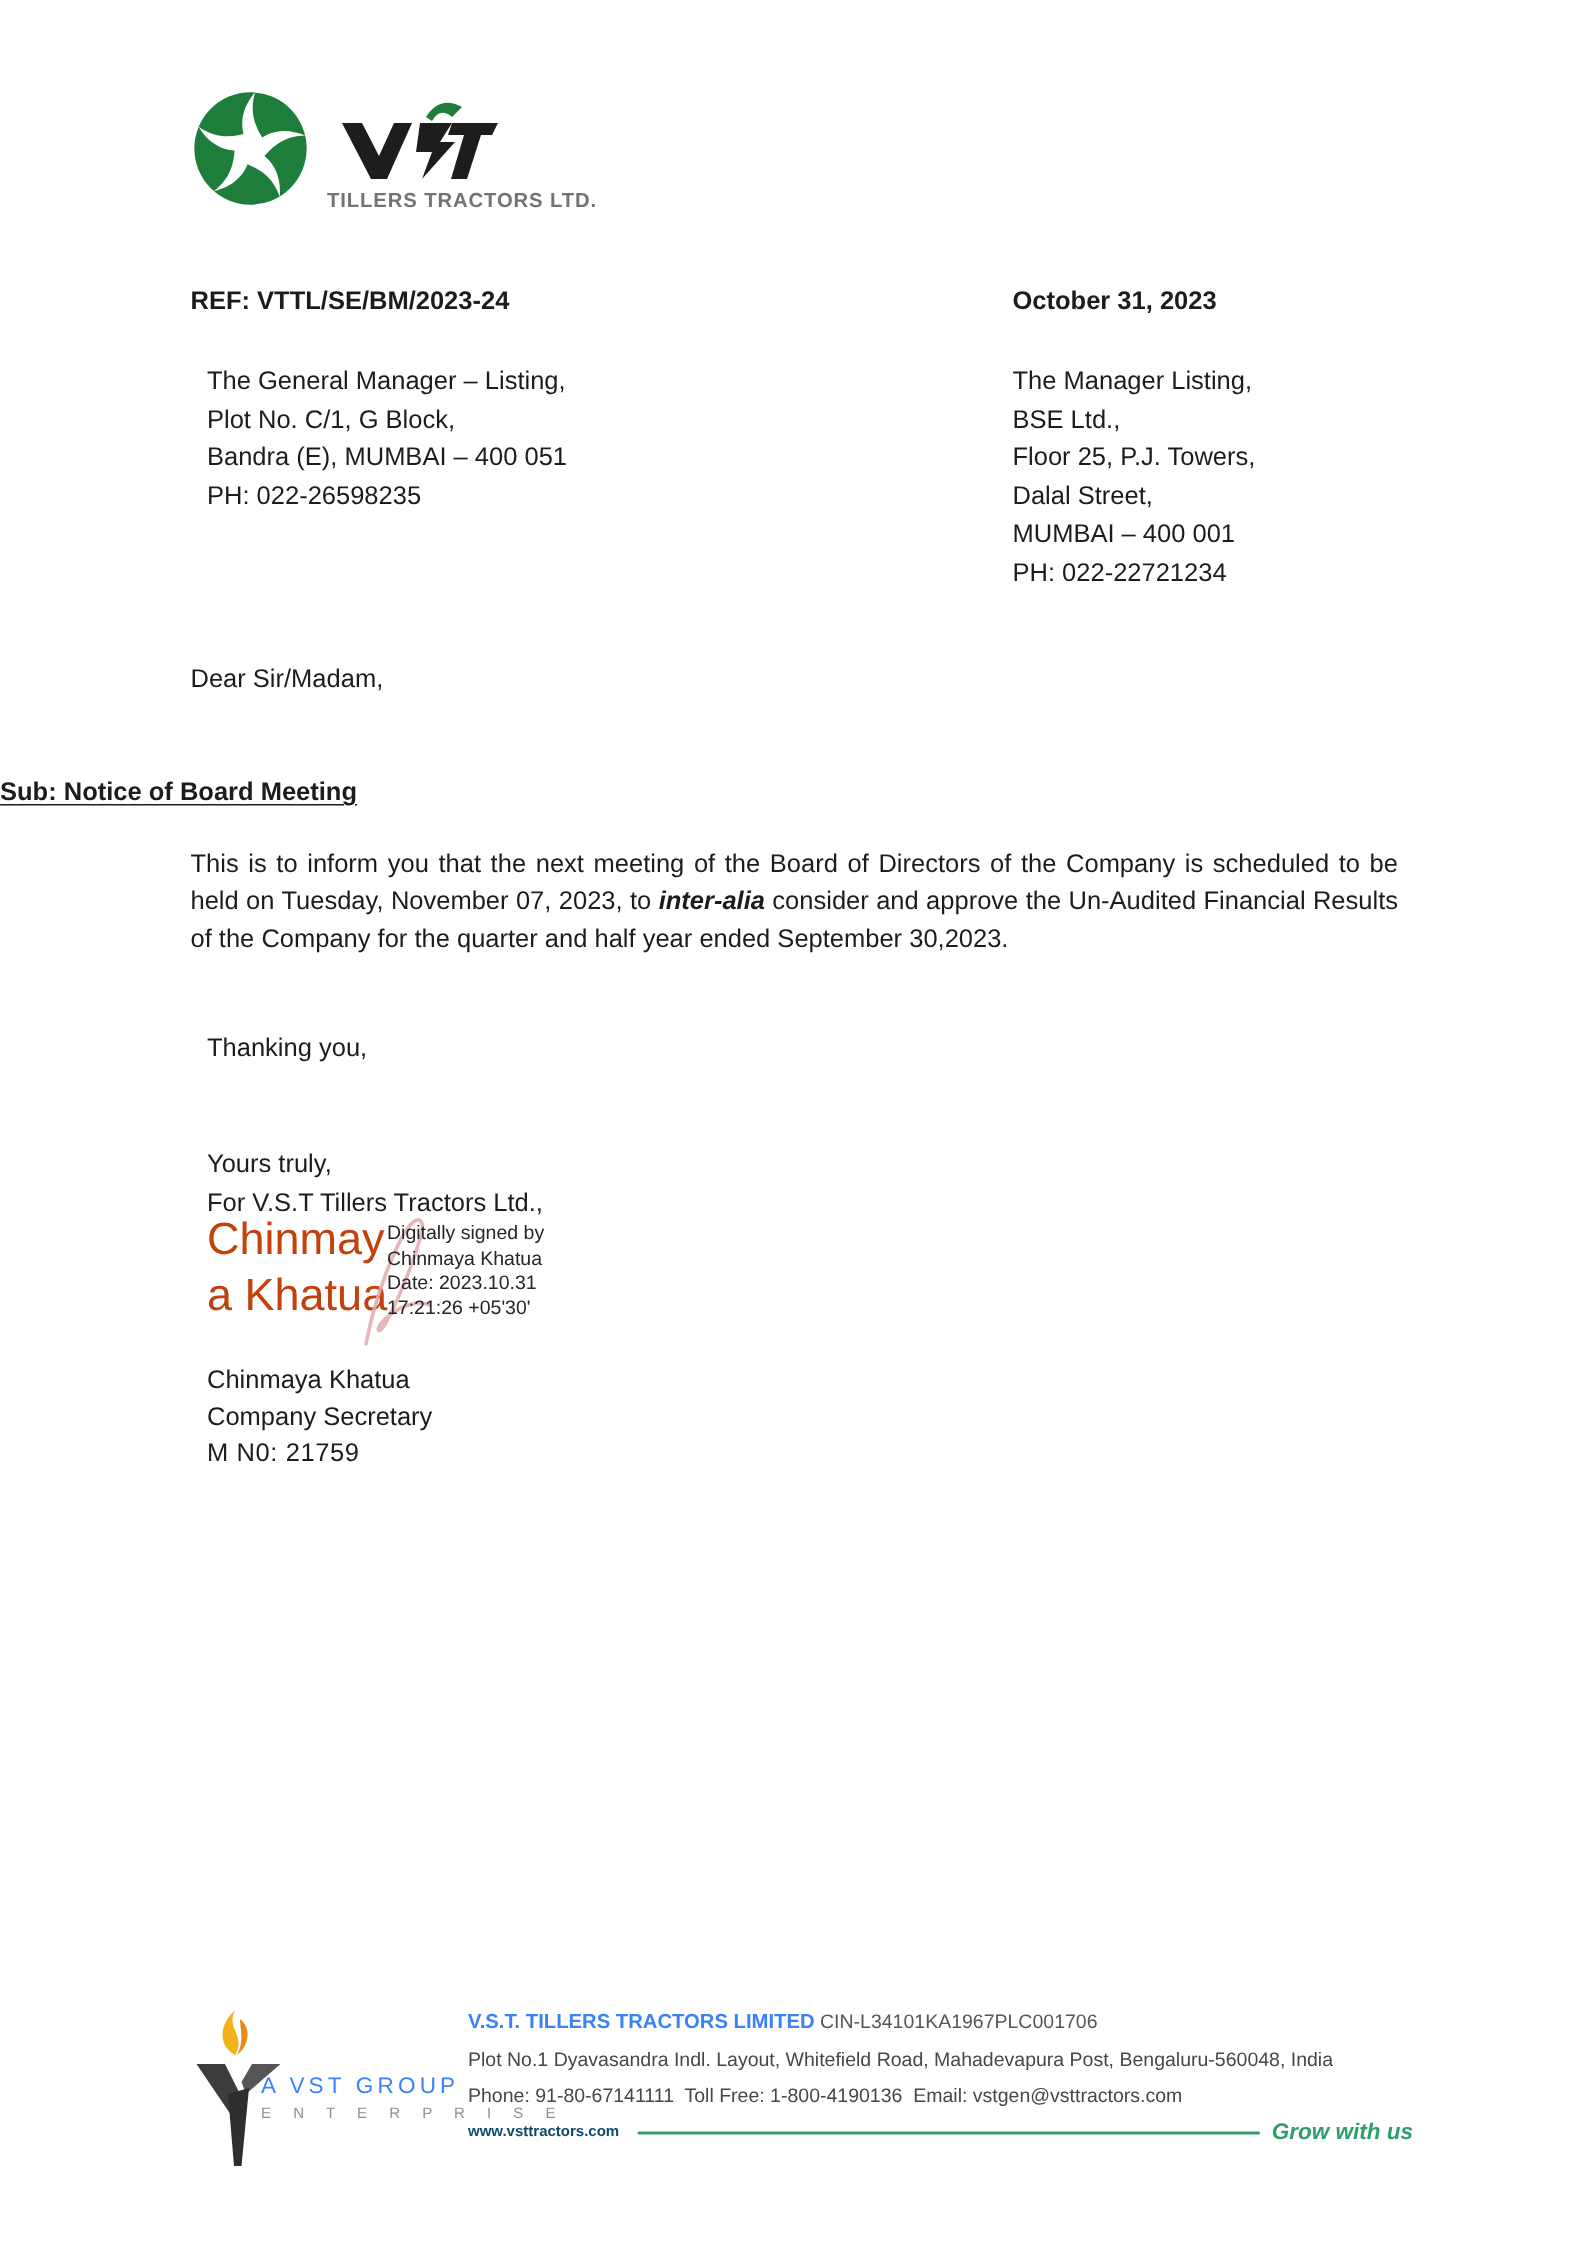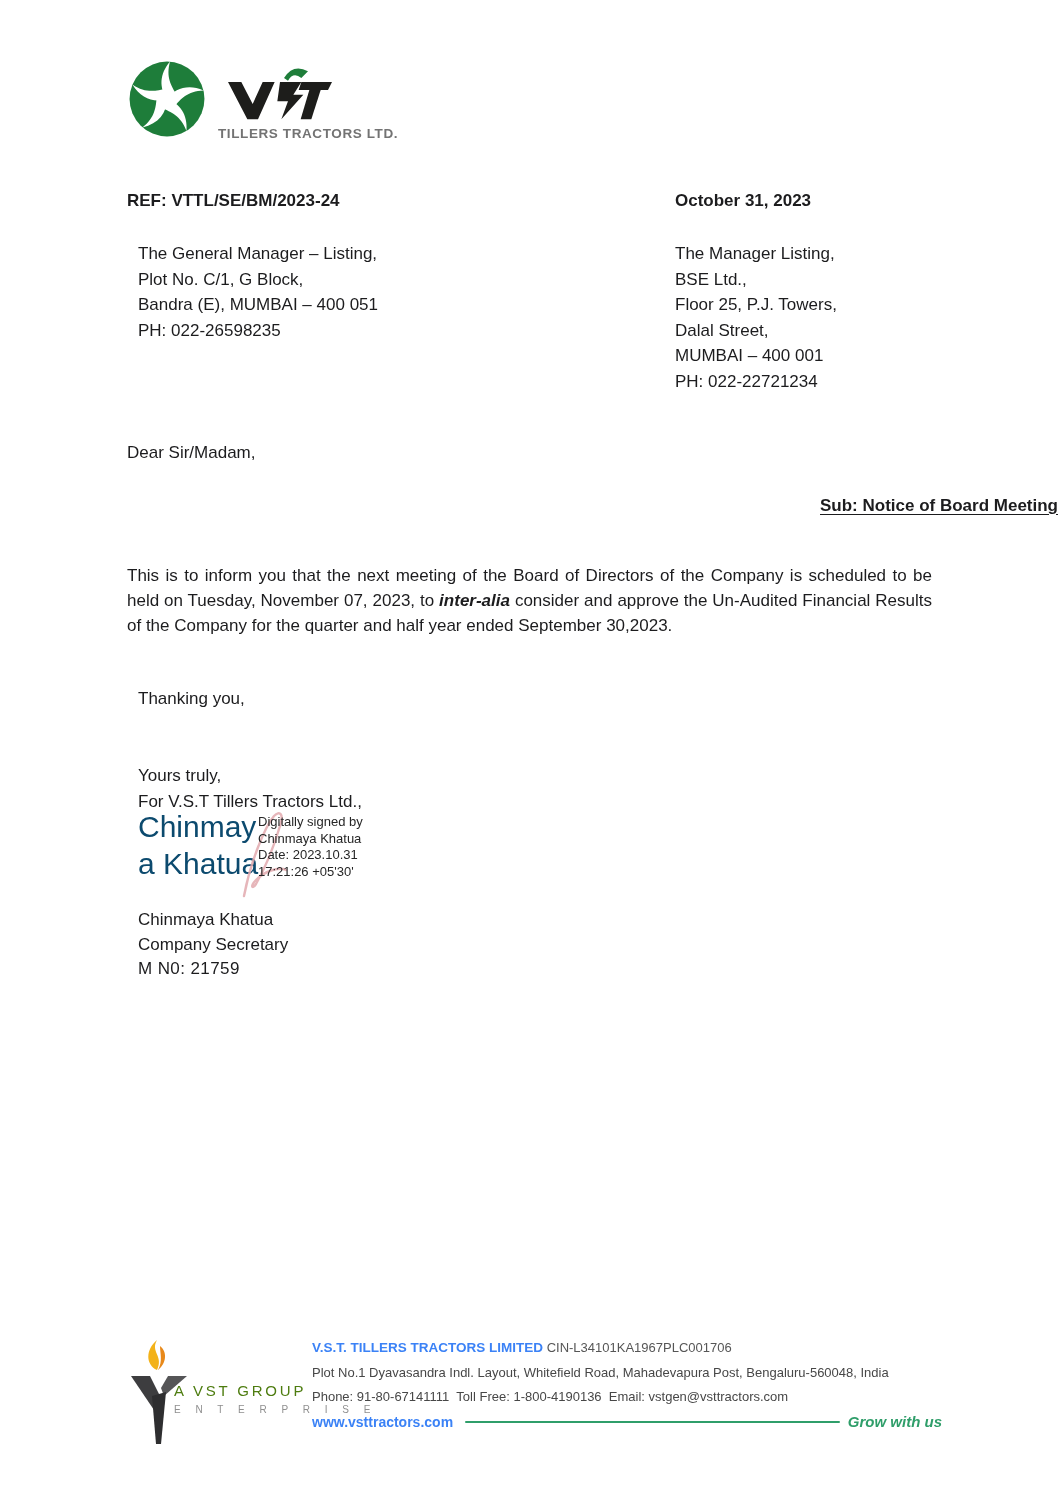--- a/index.html
+++ b/index.html
@@ -21,55 +21,55 @@
   .ref-line { position:absolute; left:127px; top:191px; font-weight:bold; font-size:17px; }
   .date-line { position:absolute; left:675px; top:191px; font-weight:bold; font-size:17px; }
 
   
   .addr { position:absolute; top:241px; font-size:17px; line-height:25.5px; }
   .addr-left { left:138px; }
   .addr-right { left:675px; }
 
   
   .salutation { position:absolute; left:127px; top:443px; font-size:17px; }
-  .subject { position:absolute; left:0; top:496px; width:1058px; text-align:right;
+  .subject { position:absolute; left:0; top:518px; width:1058px; text-align:left;
              font-size:17px; font-weight:bold; }
   .subject span { text-decoration:underline; text-underline-offset:3px; }
   .body-par { position:absolute; left:127px; top:563px; width:805px; font-size:17px;
               line-height:25px; text-align:justify; }
   .body-par .em { font-weight:bold; font-style:italic; }
 
   
   .thanking { position:absolute; left:138px; top:689px; font-size:17px; }
   .closing { position:absolute; left:138px; top:763px; font-size:17px; line-height:26px; }
 
   
   .sig-block { position:absolute; left:138px; top:808px; width:330px; height:90px; }
-  .sig-name { position:absolute; left:0; top:0; font-size:30px; line-height:37px; color:#0c4a6e; }
+  .sig-name { position:absolute; left:0; top:0; font-size:30px; line-height:37px; color:#c2410c; }
   .sig-flourish { position:absolute; left:92px; top:-4px; width:70px; height:100px; }
   .sig-details { position:absolute; left:120px; top:6px; font-size:13px; line-height:16.5px; color:#262626; }
 
   
   .signer { position:absolute; left:138px; top:908px; font-size:17px; line-height:24.5px; }
   .signer .mno { letter-spacing:0.4px; }
 
   
   .footer { position:absolute; left:0; top:1330px; width:1058px; height:130px; }
   .torch-wrap { position:absolute; left:130px; top:8px; width:58px; height:108px; }
   .group-text { position:absolute; left:174px; top:52px; }
-  .group-line1 { font-size:15px; letter-spacing:2.8px; color:#4d7c0f; white-space:nowrap; }
+  .group-line1 { font-size:15px; letter-spacing:2.8px; color:#3b82f6; white-space:nowrap; }
   .group-line2 { font-size:10px; letter-spacing:6px; color:#8f8f8f; margin-top:5px; white-space:nowrap; }
   .f-text { position:absolute; left:312px; top:10px; width:630px; font-size:13px; color:#474747; }
   .f-line1 { margin-bottom:10px; white-space:nowrap; }
   .f-line1 b { color:#3b82f6; font-size:13.5px; }
   .f-line1 .cin { color:#565656; }
   .f-line2 { margin-bottom:9px; white-space:nowrap; }
   .f-line3 { margin-bottom:9px; white-space:pre-wrap; }
   .f-line4 { display:flex; align-items:center; white-space:nowrap; }
-  .f-site { font-weight:bold; color:#3b82f6; font-size:14px; }
+  .f-site { font-weight:bold; color:#0c4a6e; font-size:10px; }
   .f-rule { flex:1 1 auto; height:2px; margin:0 8px 0 12px; border-radius:1px; }
   .f-tag { font-style:italic; font-weight:bold; font-size:15px; }
 </style>
 </head>
 <body>
 
 <div class="page">
 
   <div class="brand">
     <div class="fan-wrap">

